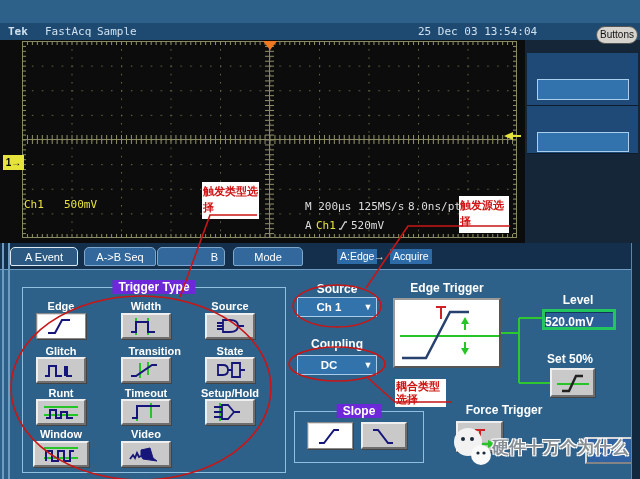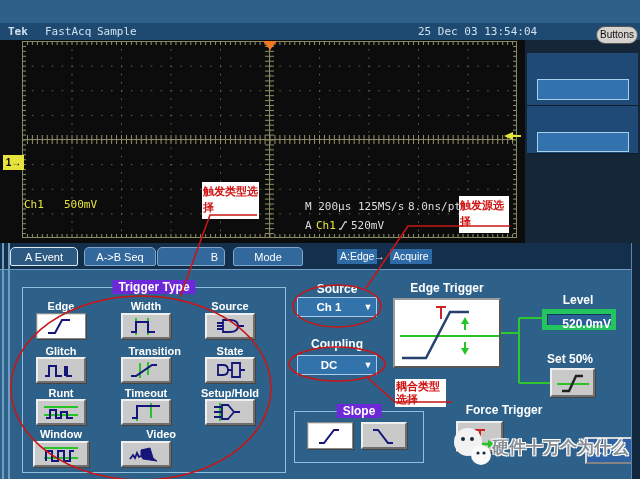--- a/index.html
+++ b/index.html
@@ -50,22 +50,22 @@
   .lbl{position:absolute;color:#fff;font-weight:bold;font-size:11px;text-align:center;}
   .lbl12{font-size:12px;}
   .gbtn{position:absolute;background:#c9c9c9;border-top:2px solid #efefef;border-left:2px solid #efefef;
     border-bottom:2px solid #6e6e6e;border-right:2px solid #6e6e6e;box-shadow:1px 1px 0 #444;
     box-sizing:border-box;display:flex;align-items:center;justify-content:center;padding:0;}
   .gbtn.sel{background:#ffffff;border:1px solid #888;box-shadow:inset 1px 1px 0 #ddd,1px 1px 0 #444;}
   .drop{position:absolute;background:#3273ab;border:1px solid #a9cdea;box-sizing:border-box;
     display:flex;align-items:center;color:#fff;}
   .drop .val{flex:1;text-align:center;font-size:11.5px;font-weight:bold;}
   .drop .arr{width:16px;text-align:center;font-size:9px;}
-  .field{position:absolute;background:#2b5f98;border:5px solid #22c55e;box-shadow:inset 1px 1px 0 #16355c;
-    color:#fff;font-size:12px;font-weight:bold;text-align:right;box-sizing:border-box;}
+  .field{position:absolute;background:#2b5f98;border:3px solid #22c55e;box-shadow:inset 1px 1px 0 #16355c;
+    color:#fff;font-size:12px;font-weight:bold;text-align:left;box-sizing:border-box;}
   .diagram{position:absolute;background:#fff;border:2px solid #9a9a9a;border-right-color:#555;
     border-bottom-color:#555;box-sizing:border-box;}
   .closebtn{position:absolute;background:#2f62a2;border:2px outset #d8d8d8;color:#fff;
     font-style:italic;font-size:12px;box-sizing:border-box;text-align:center;line-height:22px;padding:0;}
   
   .ann{position:absolute;background:#fff;color:#d01414;font-weight:bold;font-size:11px;
     line-height:16px;z-index:35;padding:1px 1px;box-sizing:border-box;word-break:break-all;}
   .overlay{position:absolute;left:0;top:0;width:640px;height:479px;z-index:45;pointer-events:none;}
   .wm-text{position:absolute;left:492px;top:436px;z-index:60;font-size:17px;font-weight:bold;color:#878f96;
     text-shadow:1px 1px 0 #fff,-1px -1px 0 #fff,1px -1px 0 #fff,-1px 1px 0 #fff;white-space:nowrap;}
@@ -217,21 +217,21 @@
         </svg>
     </div>
 
     <div class="lbl" style="left:31px;top:158px;width:60px;">Window</div>
     <div class="gbtn" style="left:33px;top:171px;width:56px;height:26px;">
       <svg width="40" height="20">
         <path d="M3,4 H37 M3,14 H37" stroke="#27c427" stroke-width="1.8" fill="none"></path>
         <path d="M5,17 V7 H11 V17 H17 V7 H23 V17 H29 V7 H33" fill="none" stroke="#16167a" stroke-width="2"></path>
         </svg>
     </div>
-    <div class="lbl" style="left:116px;top:158px;width:60px;text-align:right;">Video</div>
+    <div class="lbl" style="left:116px;top:158px;width:60px;">Video</div>
     <div class="gbtn" style="left:121px;top:171px;width:50px;height:26px;">
       <svg width="40" height="20">
         <path d="M4,15 l3,-4 2,3 2,-5 2,4 2,-1" fill="none" stroke="#16167a" stroke-width="1.8"></path>
         <path d="M15,12 L15,6 L24,4 L27,14 L31,17 L17,15 Z" fill="#16167a" stroke="#16167a"></path>
         </svg>
     </div>
 
     <div class="lbl lbl12" style="left:297px;top:12px;width:80px;">Source</div>
     <div class="drop" style="left:297px;top:27px;width:80px;height:20px;">
       <span class="val">Ch 1</span>

